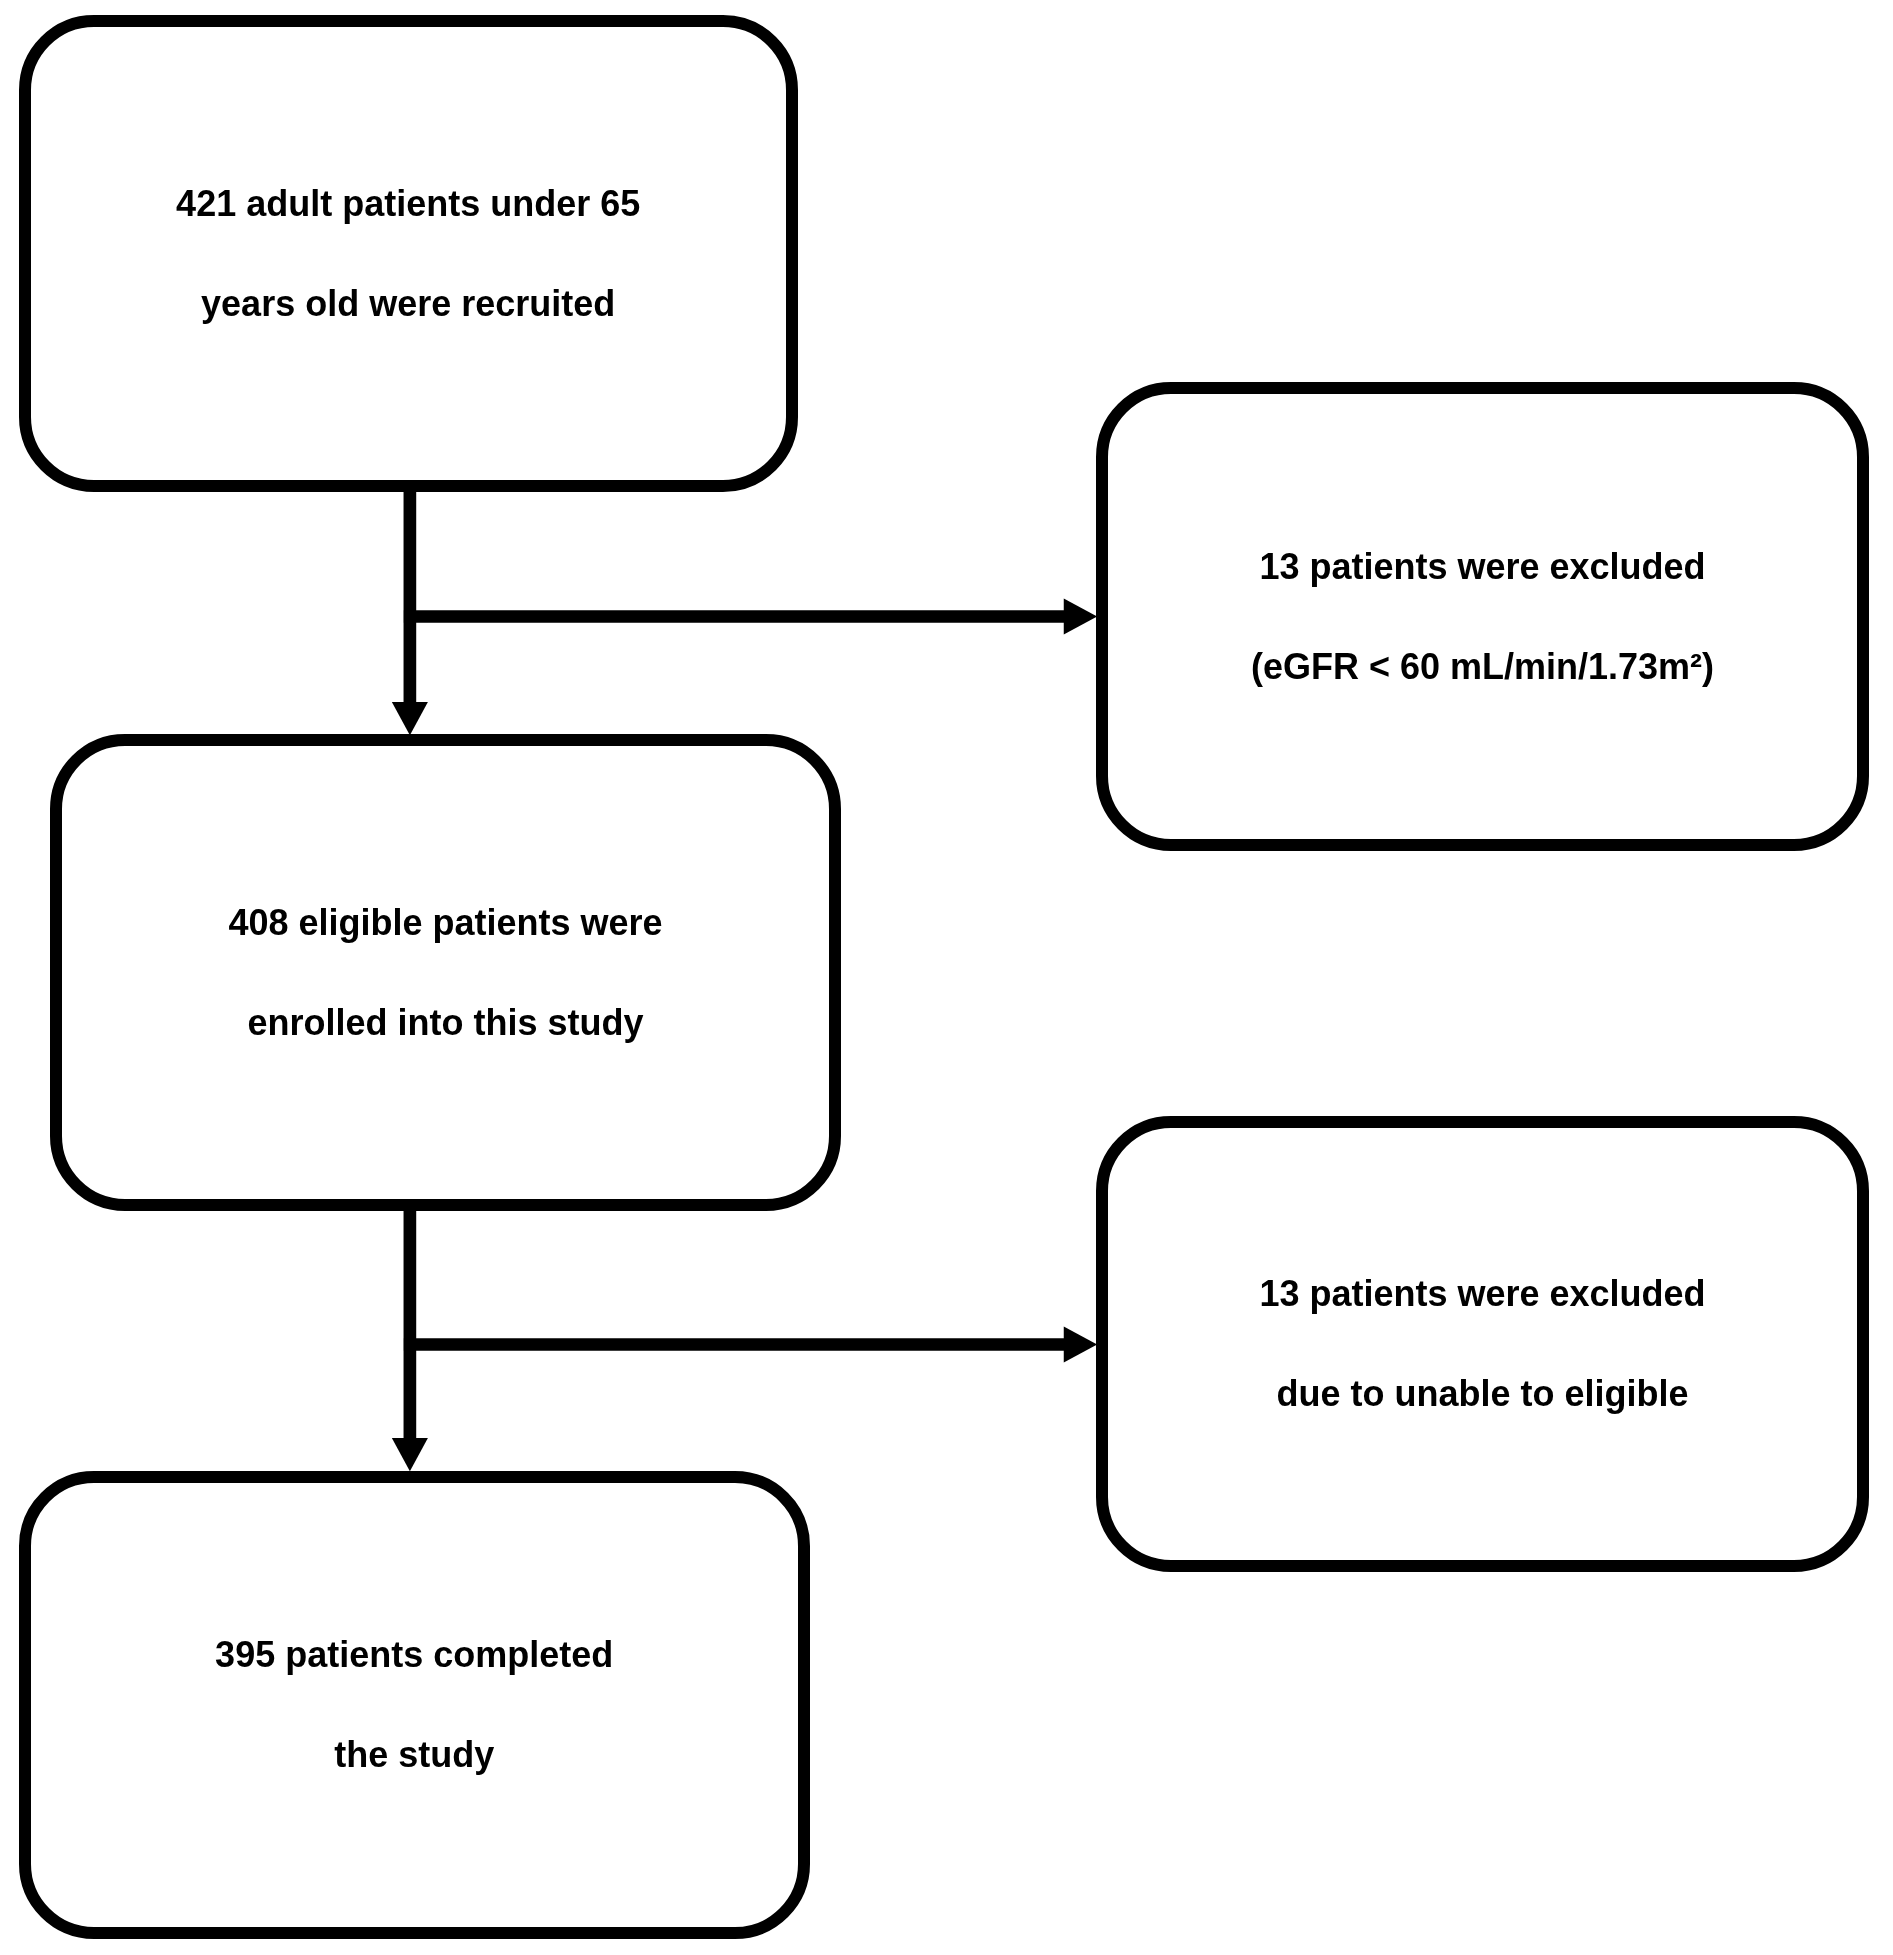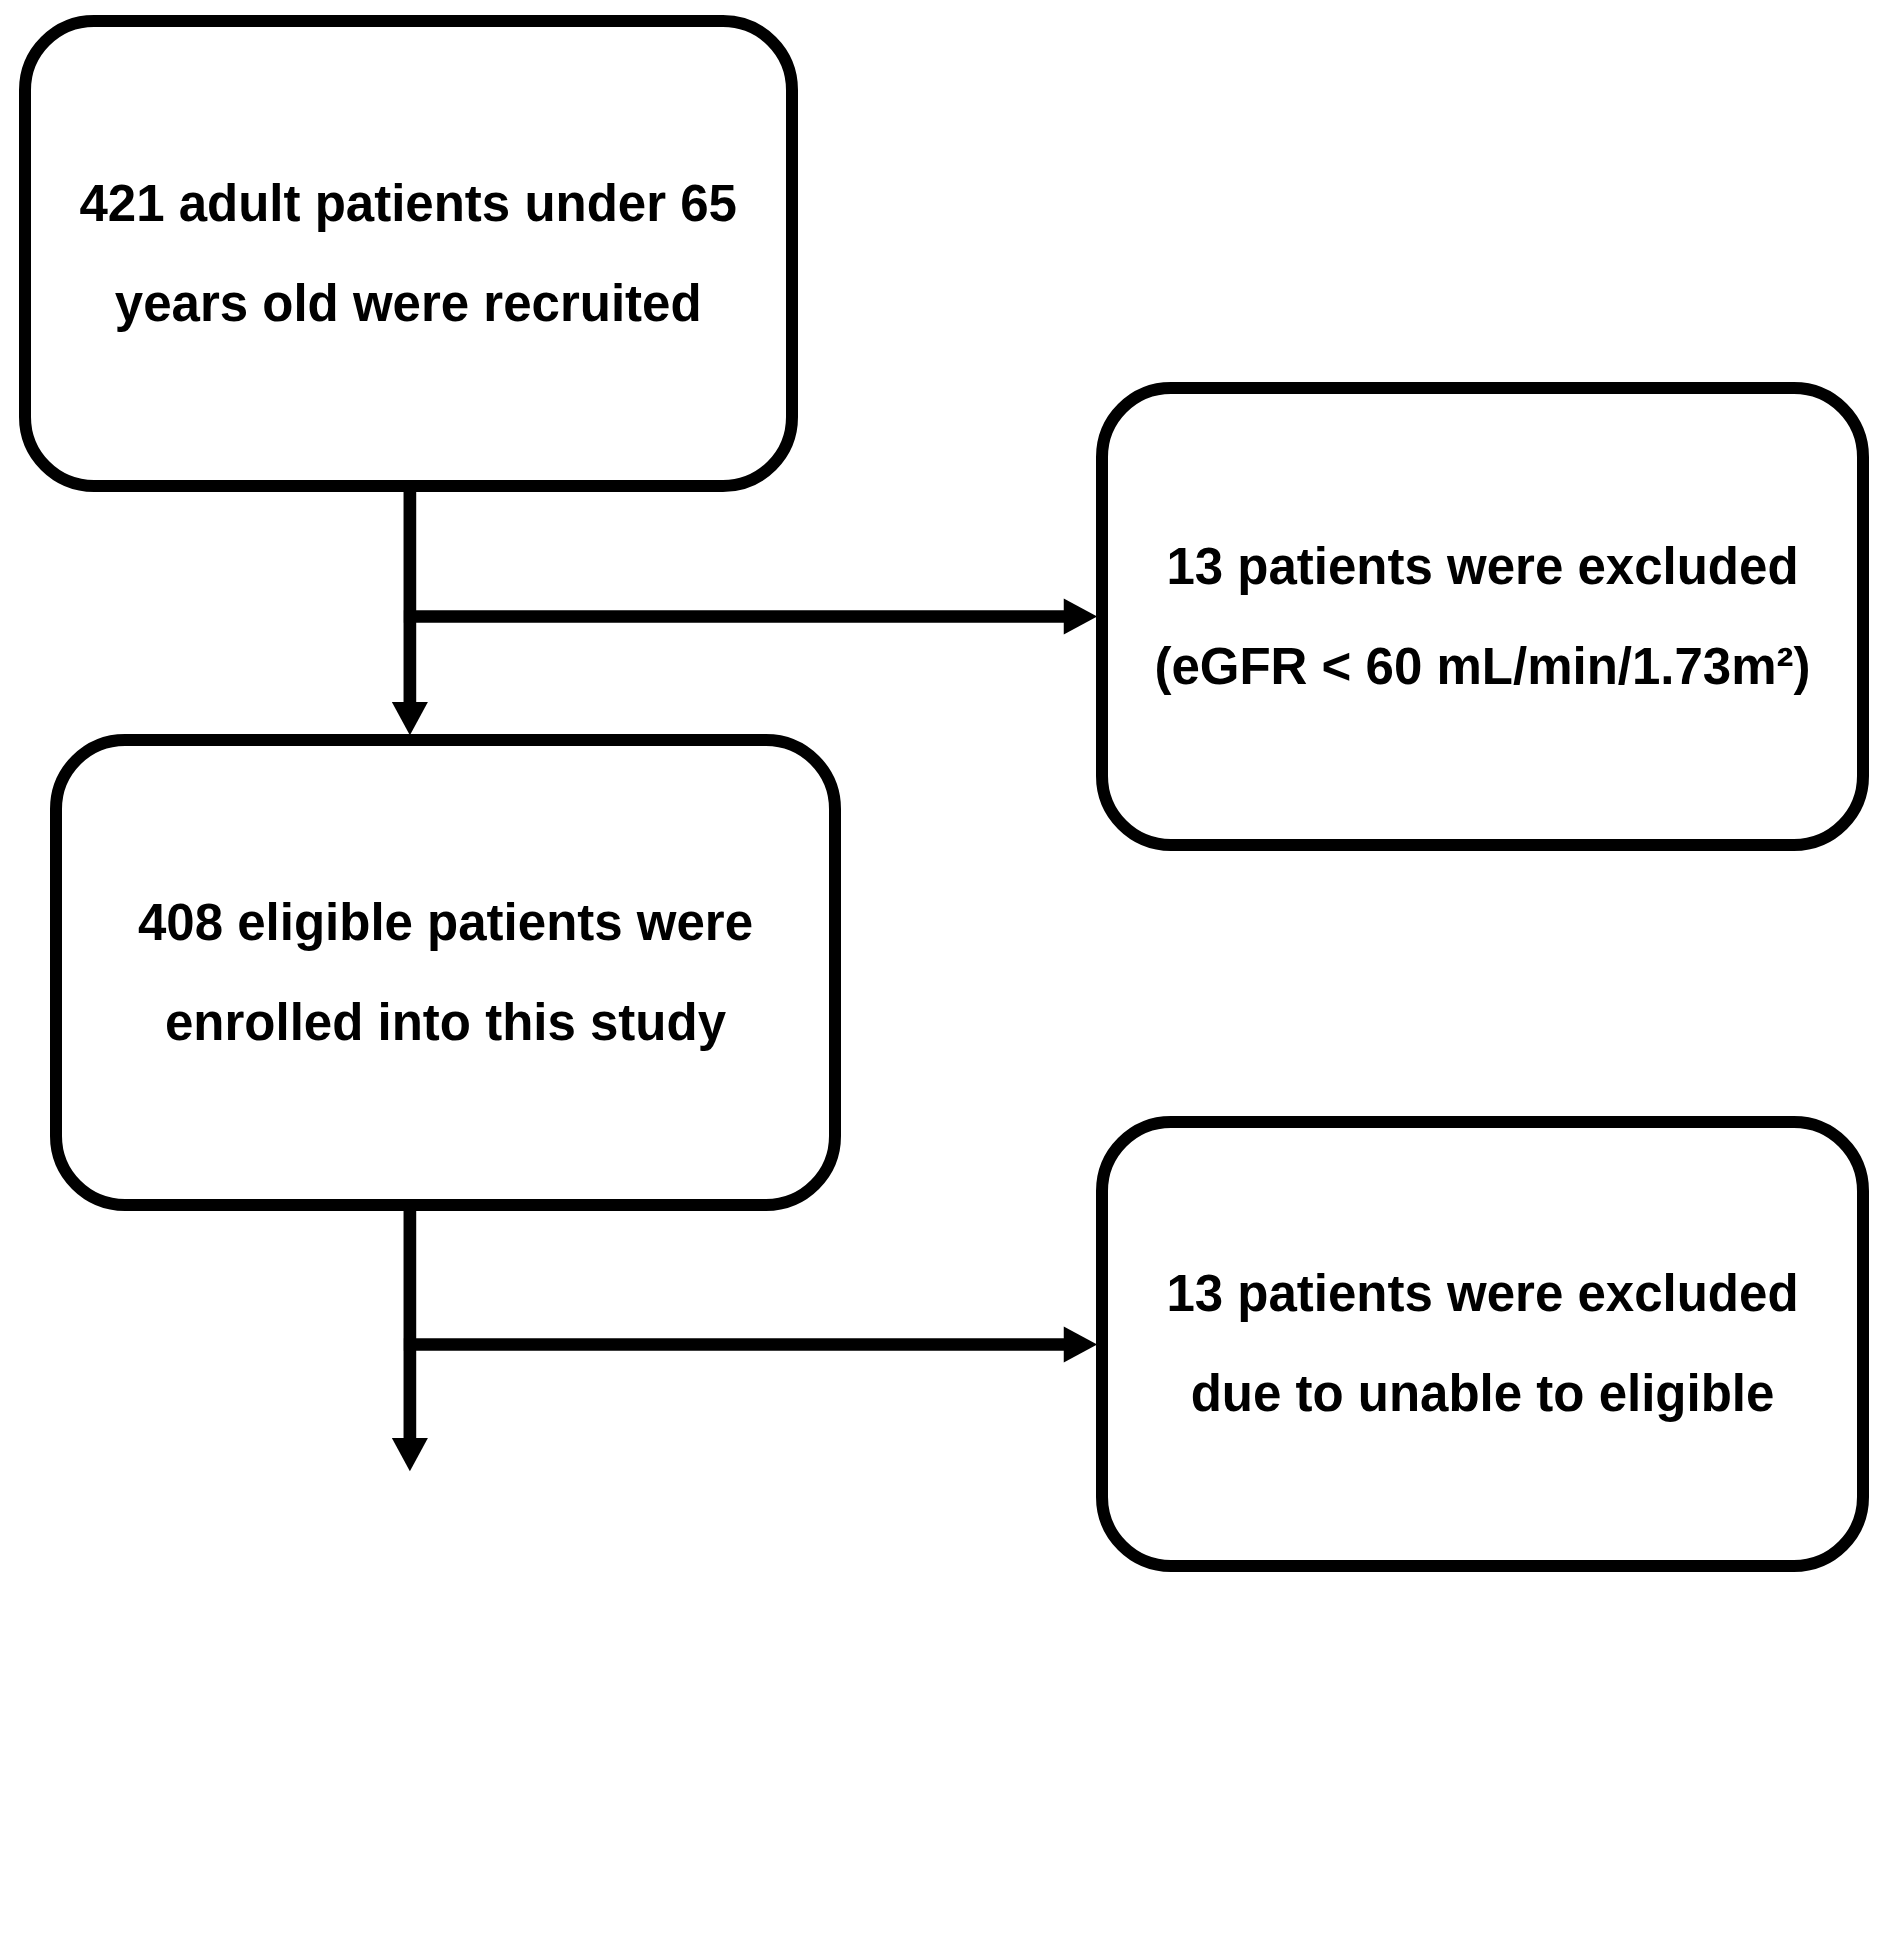--- a/index.html
+++ b/index.html
@@ -28,21 +28,21 @@
     box-sizing: border-box;
     border: 12.7px solid #000000;
     border-radius: 75px;
     background: #ffffff;
     display: flex;
     flex-direction: column;
     justify-content: center;
     align-items: center;
     text-align: center;
     font-weight: bold;
-    font-size: 51px;
+    font-size: 36px;
     line-height: 100px;
     color: #000000;
     z-index: 2;
   }
   .flow-box .line {
     white-space: nowrap;
   }
   
   #box-recruited       { left: 18.7px;   top: 15.3px;   width: 779px; height: 477px; }
   #box-excluded-renal  { left: 1096px; top: 382px;  width: 773px; height: 469px; }
@@ -91,15 +91,19 @@
   <div class="flow-box" id="box-enrolled">
     <div class="line">408 eligible patients were</div>
     <div class="line">enrolled into this study</div>
   </div>
 
   <div class="flow-box" id="box-excluded-saliva">
     <div class="line">13 patients were excluded</div>
     <div class="line">due to unable to eligible</div>
   </div>
 
+  <div class="flow-box" id="box-completed">
+    <div class="line">395 patients completed</div>
+    <div class="line">the study</div>
+  </div>
 
 </div>
 
 
 </body></html>

